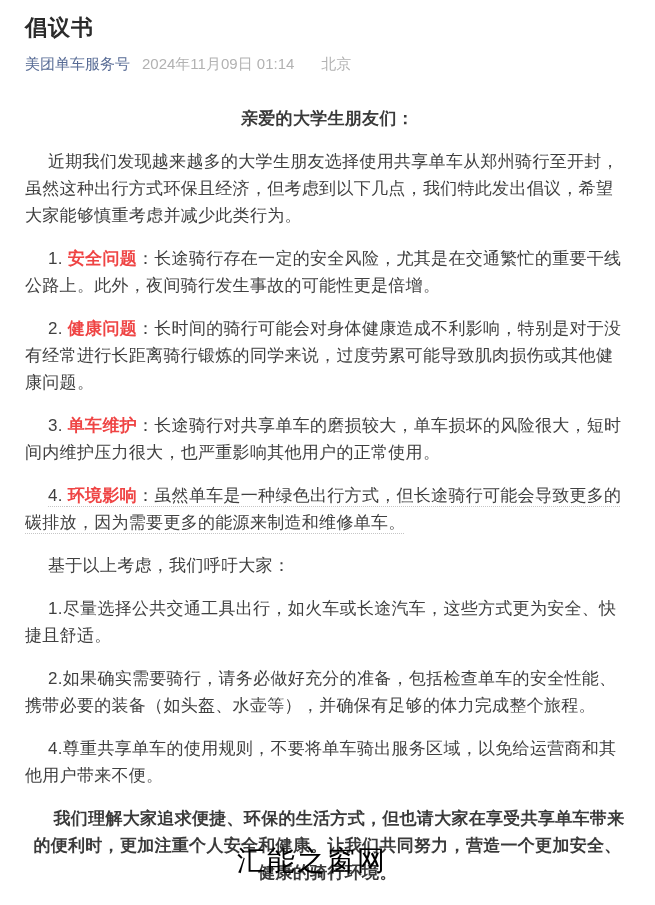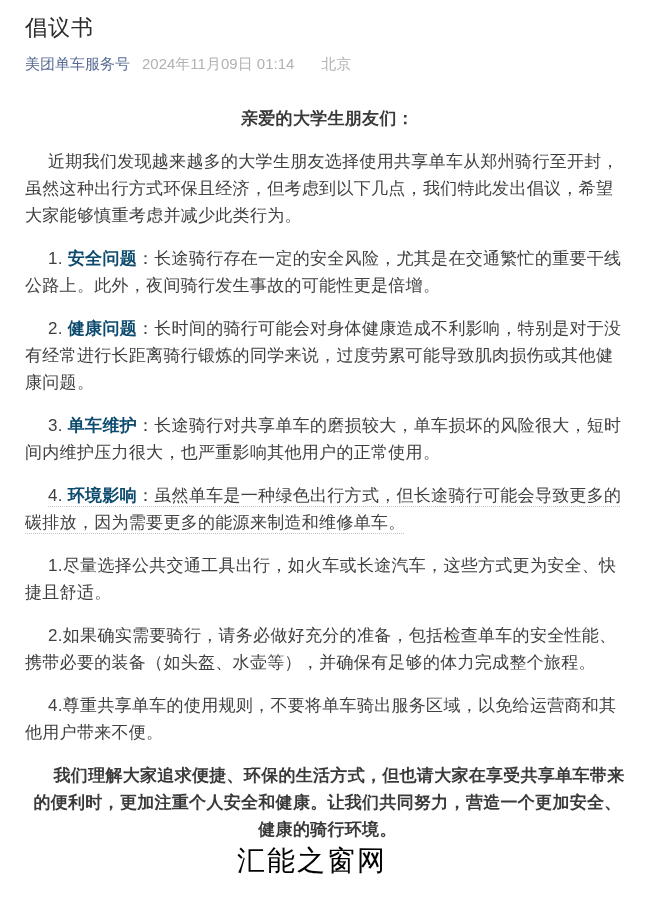--- a/index.html
+++ b/index.html
@@ -12,21 +12,21 @@
     position: relative;
   }
   .page {
     width: 655px;
     height: 905px;
     padding: 13px 25px 0 25px;
     position: relative;
   }
   .article-title {
     font-size: 22px;
-    font-weight: normal;
+    font-weight: bold;
     color: #2b2b2b;
     line-height: 30px;
     margin-bottom: 10px;
     letter-spacing: 1px;
   }
   .byline {
     font-size: 15px;
     line-height: 21px;
     margin-bottom: 31px;
     white-space: nowrap;
@@ -43,21 +43,21 @@
   .meta + .meta { margin-left: 27px; text-align: center; }
   .article-body {
     font-size: 17px;
     line-height: 27px;
     color: #404040;
     letter-spacing: 0.3px;
   }
   .article-body p { margin-bottom: 16px; }
   .indent { text-indent: 23px; }
   .bold { font-weight: bold; color: #3a3a3a; text-align: center; }
-  strong { font-weight: bold; color: #0c4a6e; }
+  strong { font-weight: bold; color: #ef4444; }
   .dotted, .dotted strong {
     text-decoration: underline;
     text-decoration-style: dotted;
     text-decoration-color: #c6c6c6;
     text-decoration-thickness: 1px;
     text-underline-offset: 5px;
   }
   .watermark {
     position: absolute;
     left: 237px;
@@ -100,20 +100,21 @@
     <p class="indent">近期我们发现越来越多的大学生朋友选择使用共享单车从郑州骑行至开封，虽然这种出行方式环保且经济，但考虑到以下几点，我们特此发出倡议，希望大家能够慎重考虑并减少此类行为。</p>
 
     <p class="indent"><span>1. </span><strong>安全问题</strong><span>：长途骑行存在一定的安全风险，尤其是在交通繁忙的重要干线公路上。此外，夜间骑行发生事故的可能性更是倍增。</span></p>
 
     <p class="indent"><span>2. </span><strong>健康问题</strong><span>：长时间的骑行可能会对身体健康造成不利影响，特别是对于没有经常进行长距离骑行锻炼的同学来说，过度劳累可能导致肌肉损伤或其他健康问题。</span></p>
 
     <p class="indent"><span>3. </span><strong>单车维护</strong><span>：长途骑行对共享单车的磨损较大，单车损坏的风险很大，短时间内维护压力很大，也严重影响其他用户的正常使用。</span></p>
 
     <p class="indent dotted"><span>4. </span><strong>环境影响</strong><span>：虽然单车是一种绿色出行方式，但长途骑行可能会导致更多的碳排放，因为需要更多的能源来制造和维修单车。</span></p>
 
+    <p class="indent">基于以上考虑，我们呼吁大家：</p>
 
     <p class="indent">1.尽量选择公共交通工具出行，如火车或长途汽车，这些方式更为安全、快捷且舒适。</p>
 
     <p class="indent">2.如果确实需要骑行，请务必做好充分的准备，包括检查单车的安全性能、携带必要的装备（如头盔、水壶等），并确保有足够的体力完成整个旅程。</p>
 
 
     <p class="indent">4.尊重共享单车的使用规则，不要将单车骑出服务区域，以免给运营商和其他用户带来不便。</p>
 
     <p class="indent bold">我们理解大家追求便捷、环保的生活方式，但也请大家在享受共享单车带来的便利时，更加注重个人安全和健康。让我们共同努力，营造一个更加安全、健康的骑行环境。</p>
 

